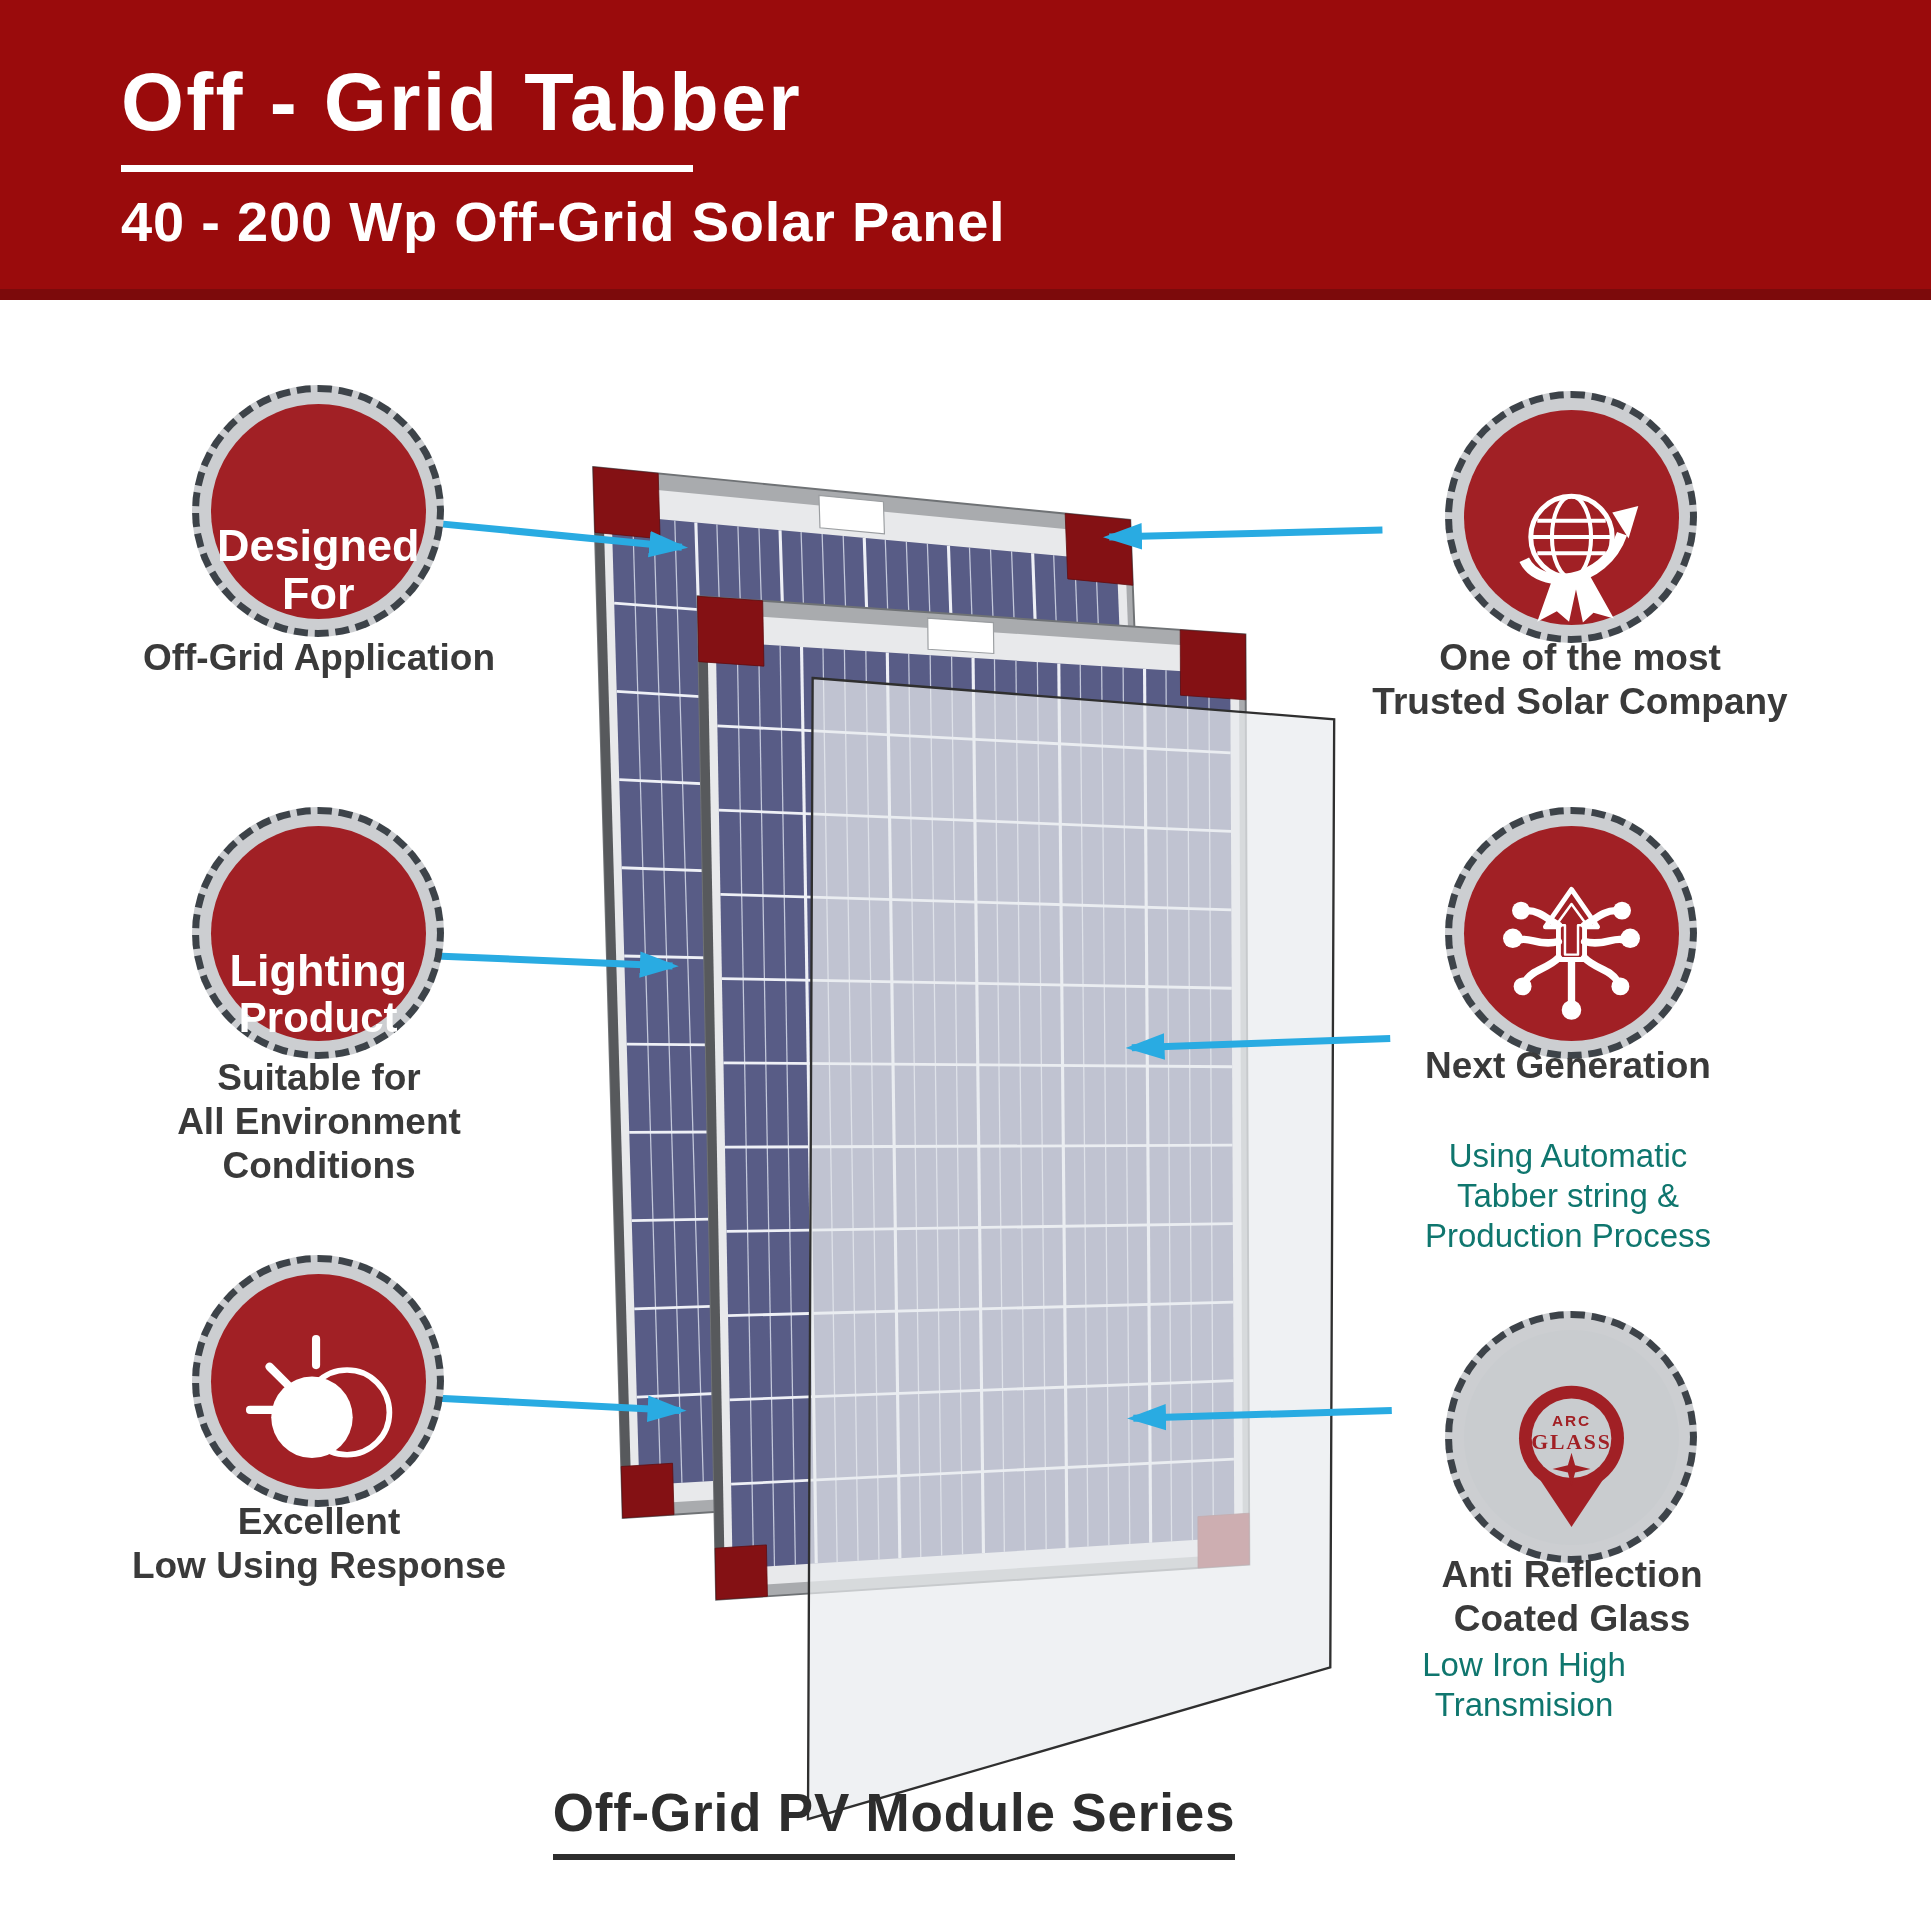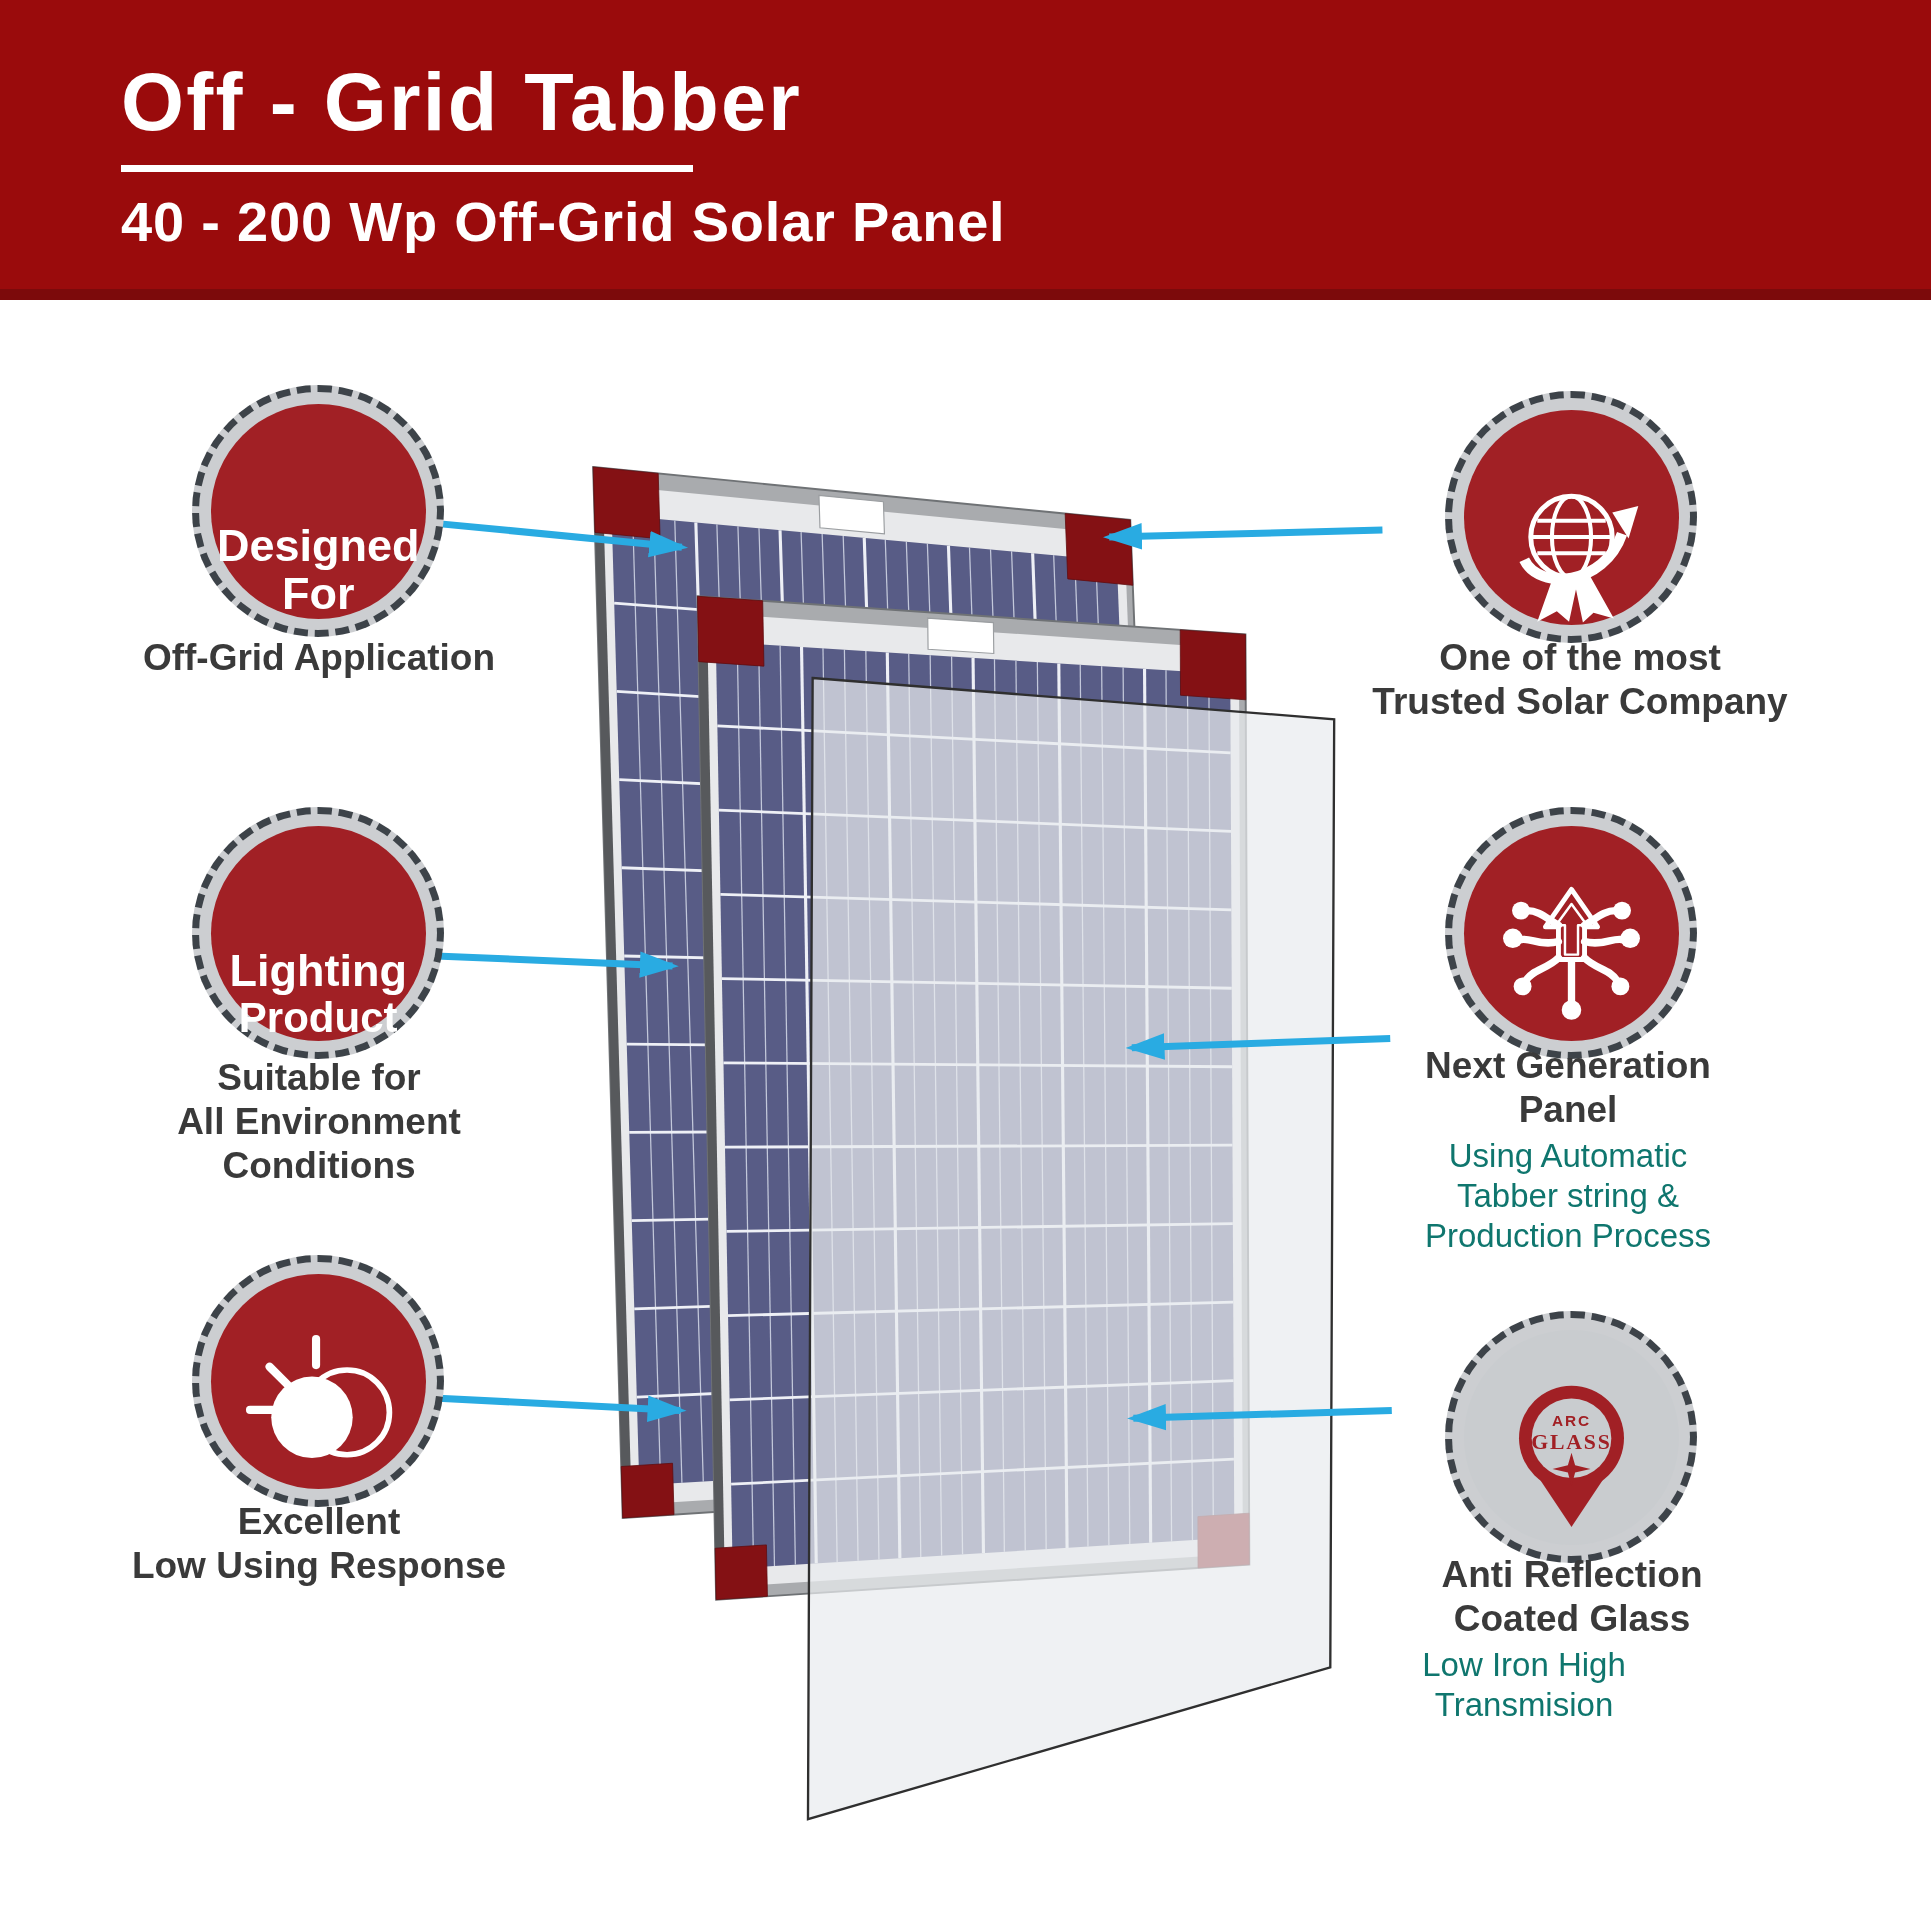--- a/index.html
+++ b/index.html
@@ -248,21 +248,20 @@
         <circle cx="172" cy="74" r="12" fill="#ffffff"></circle>
         <path d="M116,58 C130,50 140,40 154,40" fill="none" stroke="#ffffff" stroke-width="9" stroke-linecap="round"></path>
         <circle cx="162" cy="40" r="11" fill="#ffffff"></circle>
         <line x1="100" y1="100" x2="100" y2="152" stroke="#ffffff" stroke-width="9"></line>
         <circle cx="100" cy="162" r="12" fill="#ffffff"></circle>
       </svg>
     </div>
   </div>
   <div class="feat-label" style="left:1288px;top:1044px;">
     <div>Next Generation</div>
-    <div>Panel</div>
   </div>
   <div class="feat-sub" style="left:1288px;top:1136px;">
     <div>Using Automatic</div>
     <div>Tabber string &amp;</div>
     <div>Production Process</div>
   </div>
 
   <div class="badge" style="left:1445px;top:1311px;">
     <div class="badge-core gray">
       <svg class="pin-icon" viewBox="0 0 200 200">
@@ -277,15 +276,18 @@
   </div>
   <div class="feat-label" style="left:1292px;top:1553px;">
     <div>Anti Reflection</div>
     <div>Coated Glass</div>
   </div>
   <div class="feat-sub" style="left:1244px;top:1645px;">
     <div>Low Iron High</div>
     <div>Transmision</div>
   </div>
 
+  <div class="footer-title">
+    <span>Off-Grid PV Module Series</span>
+  </div>
 
 </div>
 
 
 </body></html>

